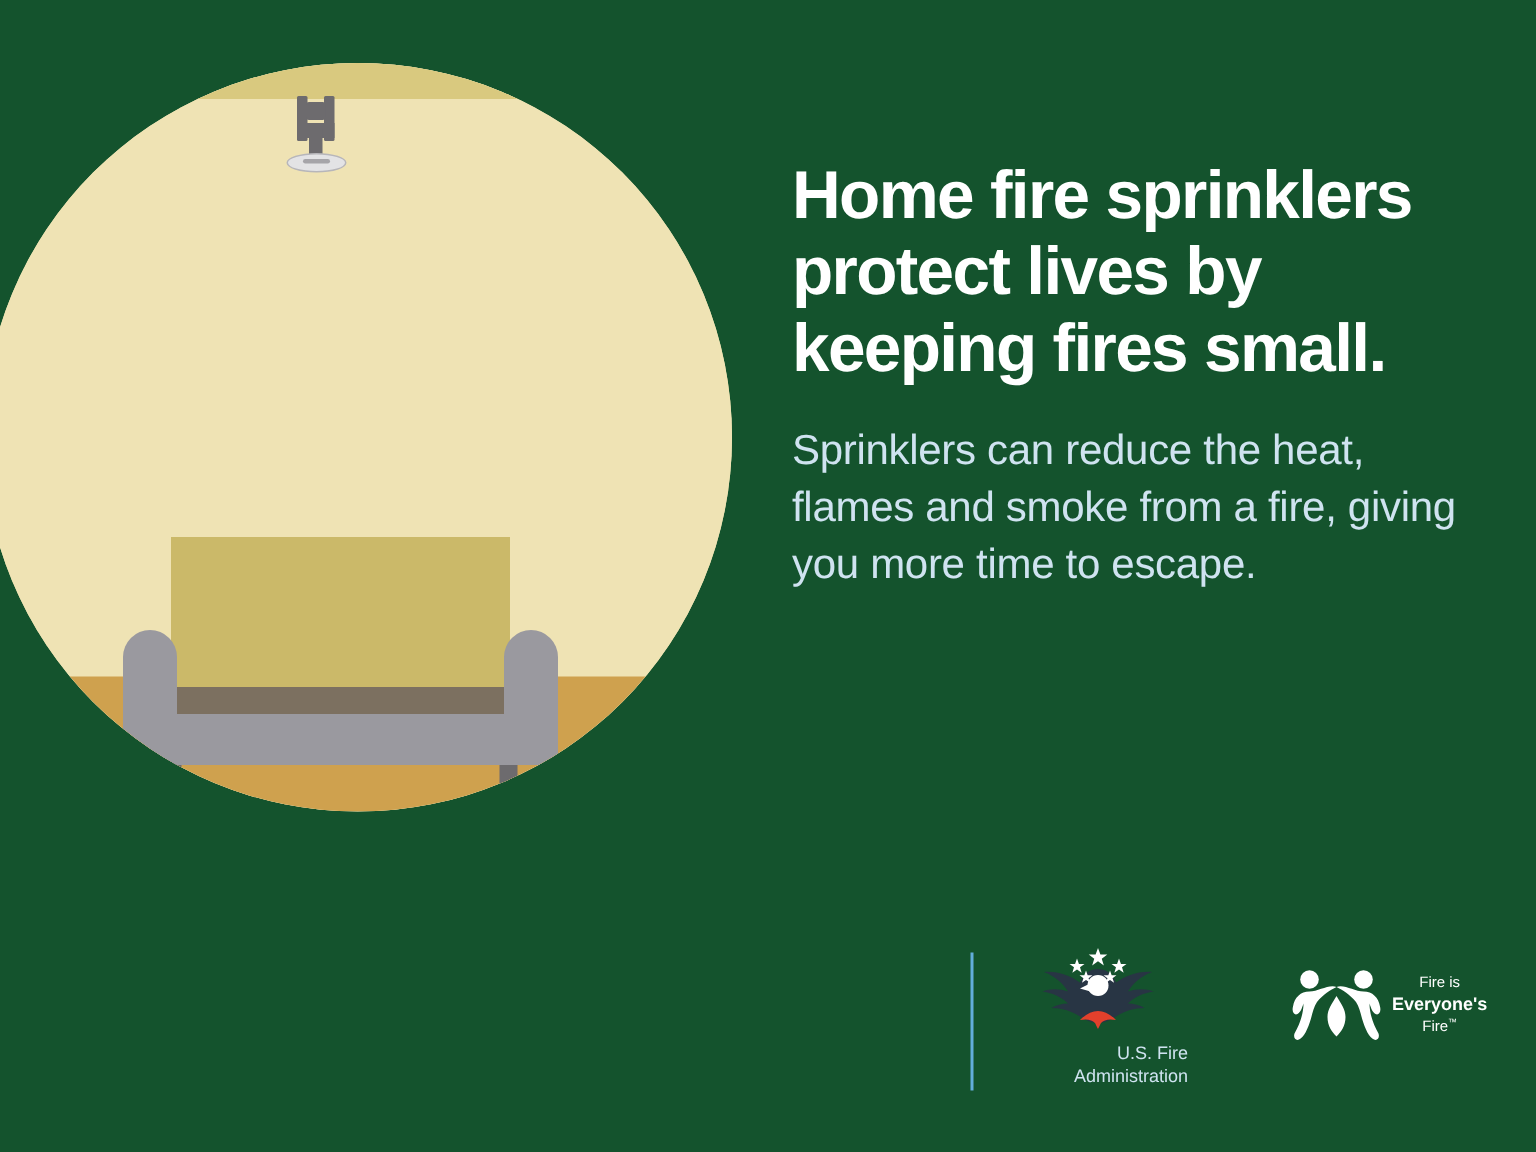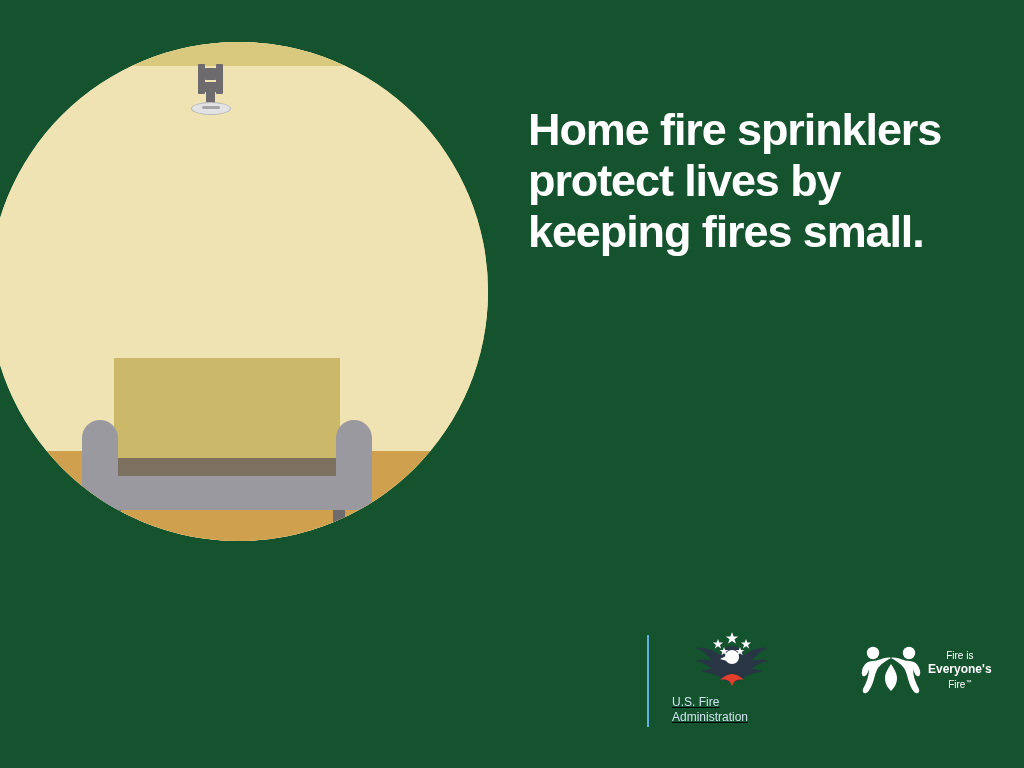--- a/index.html
+++ b/index.html
@@ -302,22 +302,21 @@
     height: 92px;
     background: #63aedb;
   }
 
   
   #usfa-lockup {
     position: absolute;
     left: 172px;
     top: 6px;
     width: 120px;
-    text-align: left;
-    text-decoration: underline;
+    text-align: right;
   }
   #usfa-mark {
     position: relative;
     width: 100px;
     height: 62px;
     margin: 0 auto;
   }
   #usfa-caption {
     margin-top: 3px;
     color: #cfe3f0;
@@ -384,20 +383,21 @@
       <div id="couch-seat"></div>
       <div class="couch-leg left"></div>
       <div class="couch-leg right"></div>
       <div id="couch-base"></div>
       <div class="couch-arm left"></div>
       <div class="couch-arm right"></div>
     </div>
   </div>
 
   <h1 id="headline">Home fire sprinklers protect lives by keeping fires small.</h1>
+  <p id="subhead">Sprinklers can reduce the heat, flames and smoke from a fire, giving you more time to escape.</p>
 
   <div id="footer">
 
 
     <div id="logo-divider"></div>
 
     <div id="usfa-lockup">
       <div id="usfa-mark">
         <svg width="100" height="62" viewBox="0 0 100 62">
           <path d="M50 16 C44 16 40 20 38 25 C31 20 22 17 14 18 C22 21 27 26 30 31 C24 29 18 29 13 31 C20 32 26 35 30 39 C26 39 22 40 19 42 C26 42 32 44 37 47 C41 50 46 52 50 52 C54 52 59 50 63 47 C68 44 74 42 81 42 C78 40 74 39 70 39 C74 35 80 32 87 31 C82 29 76 29 70 31 C73 26 78 21 86 18 C78 17 69 20 62 25 C60 20 56 16 50 16 Z" fill="#283544"></path>

